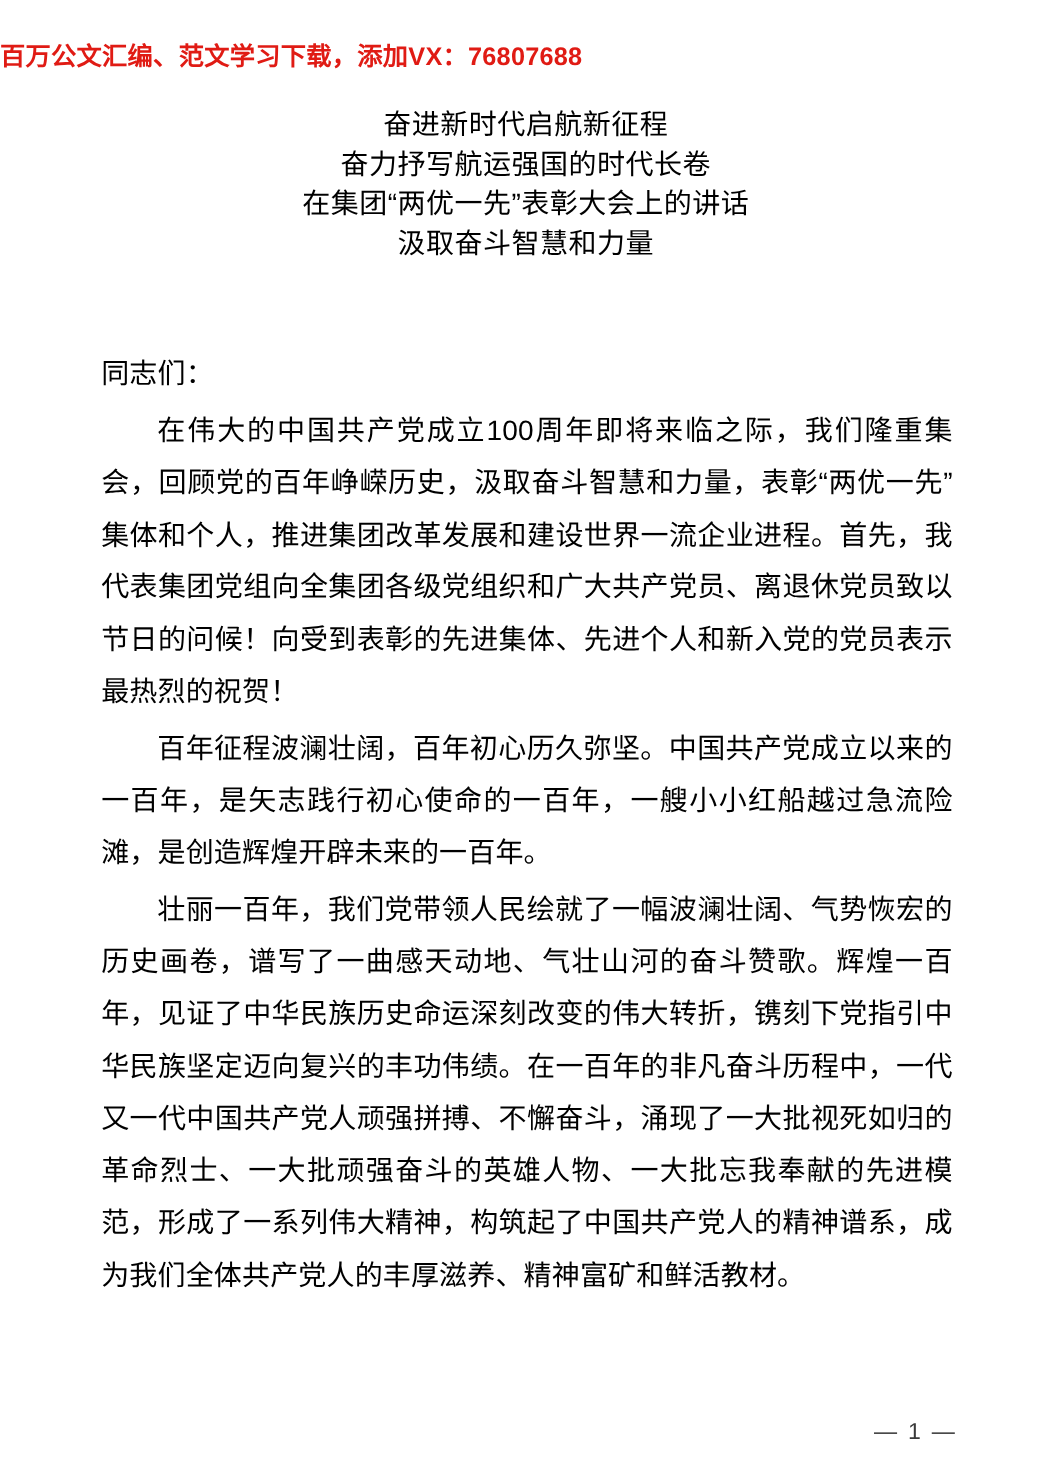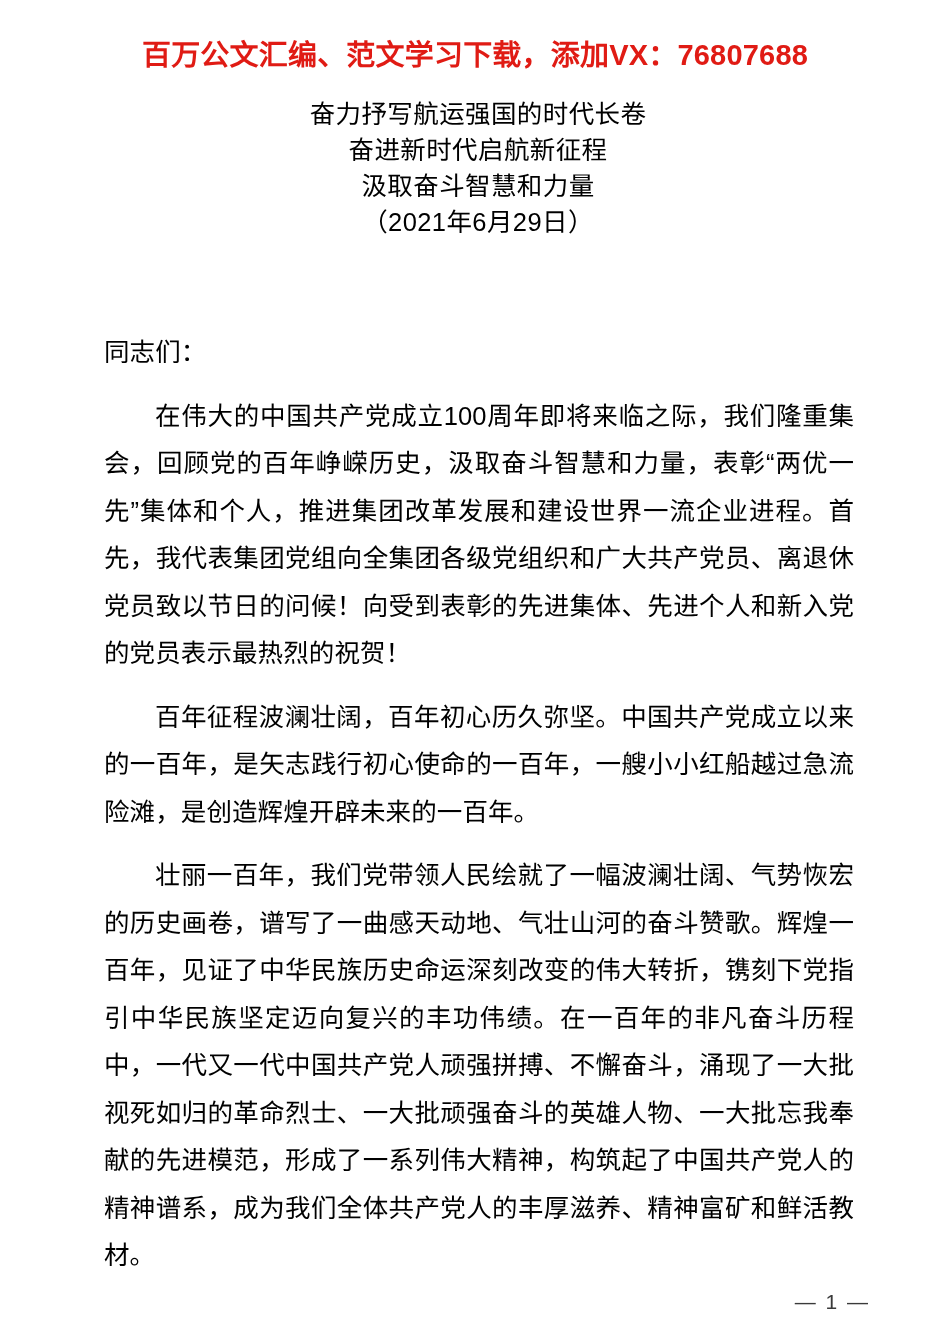--- a/index.html
+++ b/index.html
@@ -20,23 +20,22 @@
     overflow: hidden;
     box-sizing: border-box;
   }
 
   
   .promo-banner {
     position: absolute;
     top: 38px;
     left: 0;
     width: 950px;
-    text-align: center;
     color: #e01b14;
-    font-size: 29px;
+    font-size: 23px;
     font-weight: 700;
     letter-spacing: 0.2px;
     line-height: 1.2;
     white-space: nowrap;
   }
 
   
   .title-block {
     position: absolute;
     top: 96px;
@@ -59,21 +58,21 @@
     top: 313px;
     left: 88px;
     width: 782px;
   }
   .para {
     font-size: 25.5px;
     line-height: 47.5px;
     letter-spacing: 0.1px;
     text-align: justify;
     text-justify: inter-ideograph;
-    margin: 16px;
+    margin: 4px;
     color: #000;
     text-indent: 0;
   }
   .para.indent {
     text-indent: 51px;
   }
 
   
   .page-footer {
     position: absolute;
@@ -89,24 +88,24 @@
   }
 </style>
 </head>
 <body>
 
 <div class="page">
 
   <div class="promo-banner">百万公文汇编、范文学习下载，添加VX：76807688</div>
 
   <div class="title-block">
+    <div class="title-line">奋进新时代启航新征程</div>
     <div class="title-line">奋力抒写航运强国的时代长卷</div>
-    <div class="title-line">奋进新时代启航新征程</div>
+    <div class="title-line">在集团“两优一先”表彰大会上的讲话</div>
     <div class="title-line">汲取奋斗智慧和力量</div>
-    <div class="title-line">（2021年6月29日）</div>
   </div>
 
   <div class="body-block">
     <p class="para">同志们：</p>
     <p class="para indent">在伟大的中国共产党成立100周年即将来临之际，我们隆重集会，回顾党的百年峥嵘历史，汲取奋斗智慧和力量，表彰“两优一先”集体和个人，推进集团改革发展和建设世界一流企业进程。首先，我代表集团党组向全集团各级党组织和广大共产党员、离退休党员致以节日的问候！向受到表彰的先进集体、先进个人和新入党的党员表示最热烈的祝贺！</p>
     <p class="para indent">百年征程波澜壮阔，百年初心历久弥坚。中国共产党成立以来的一百年，是矢志践行初心使命的一百年，一艘小小红船越过急流险滩，是创造辉煌开辟未来的一百年。</p>
     <p class="para indent">壮丽一百年，我们党带领人民绘就了一幅波澜壮阔、气势恢宏的历史画卷，谱写了一曲感天动地、气壮山河的奋斗赞歌。辉煌一百年，见证了中华民族历史命运深刻改变的伟大转折，镌刻下党指引中华民族坚定迈向复兴的丰功伟绩。在一百年的非凡奋斗历程中，一代又一代中国共产党人顽强拼搏、不懈奋斗，涌现了一大批视死如归的革命烈士、一大批顽强奋斗的英雄人物、一大批忘我奉献的先进模范，形成了一系列伟大精神，构筑起了中国共产党人的精神谱系，成为我们全体共产党人的丰厚滋养、精神富矿和鲜活教材。</p>
 
   </div>
 

